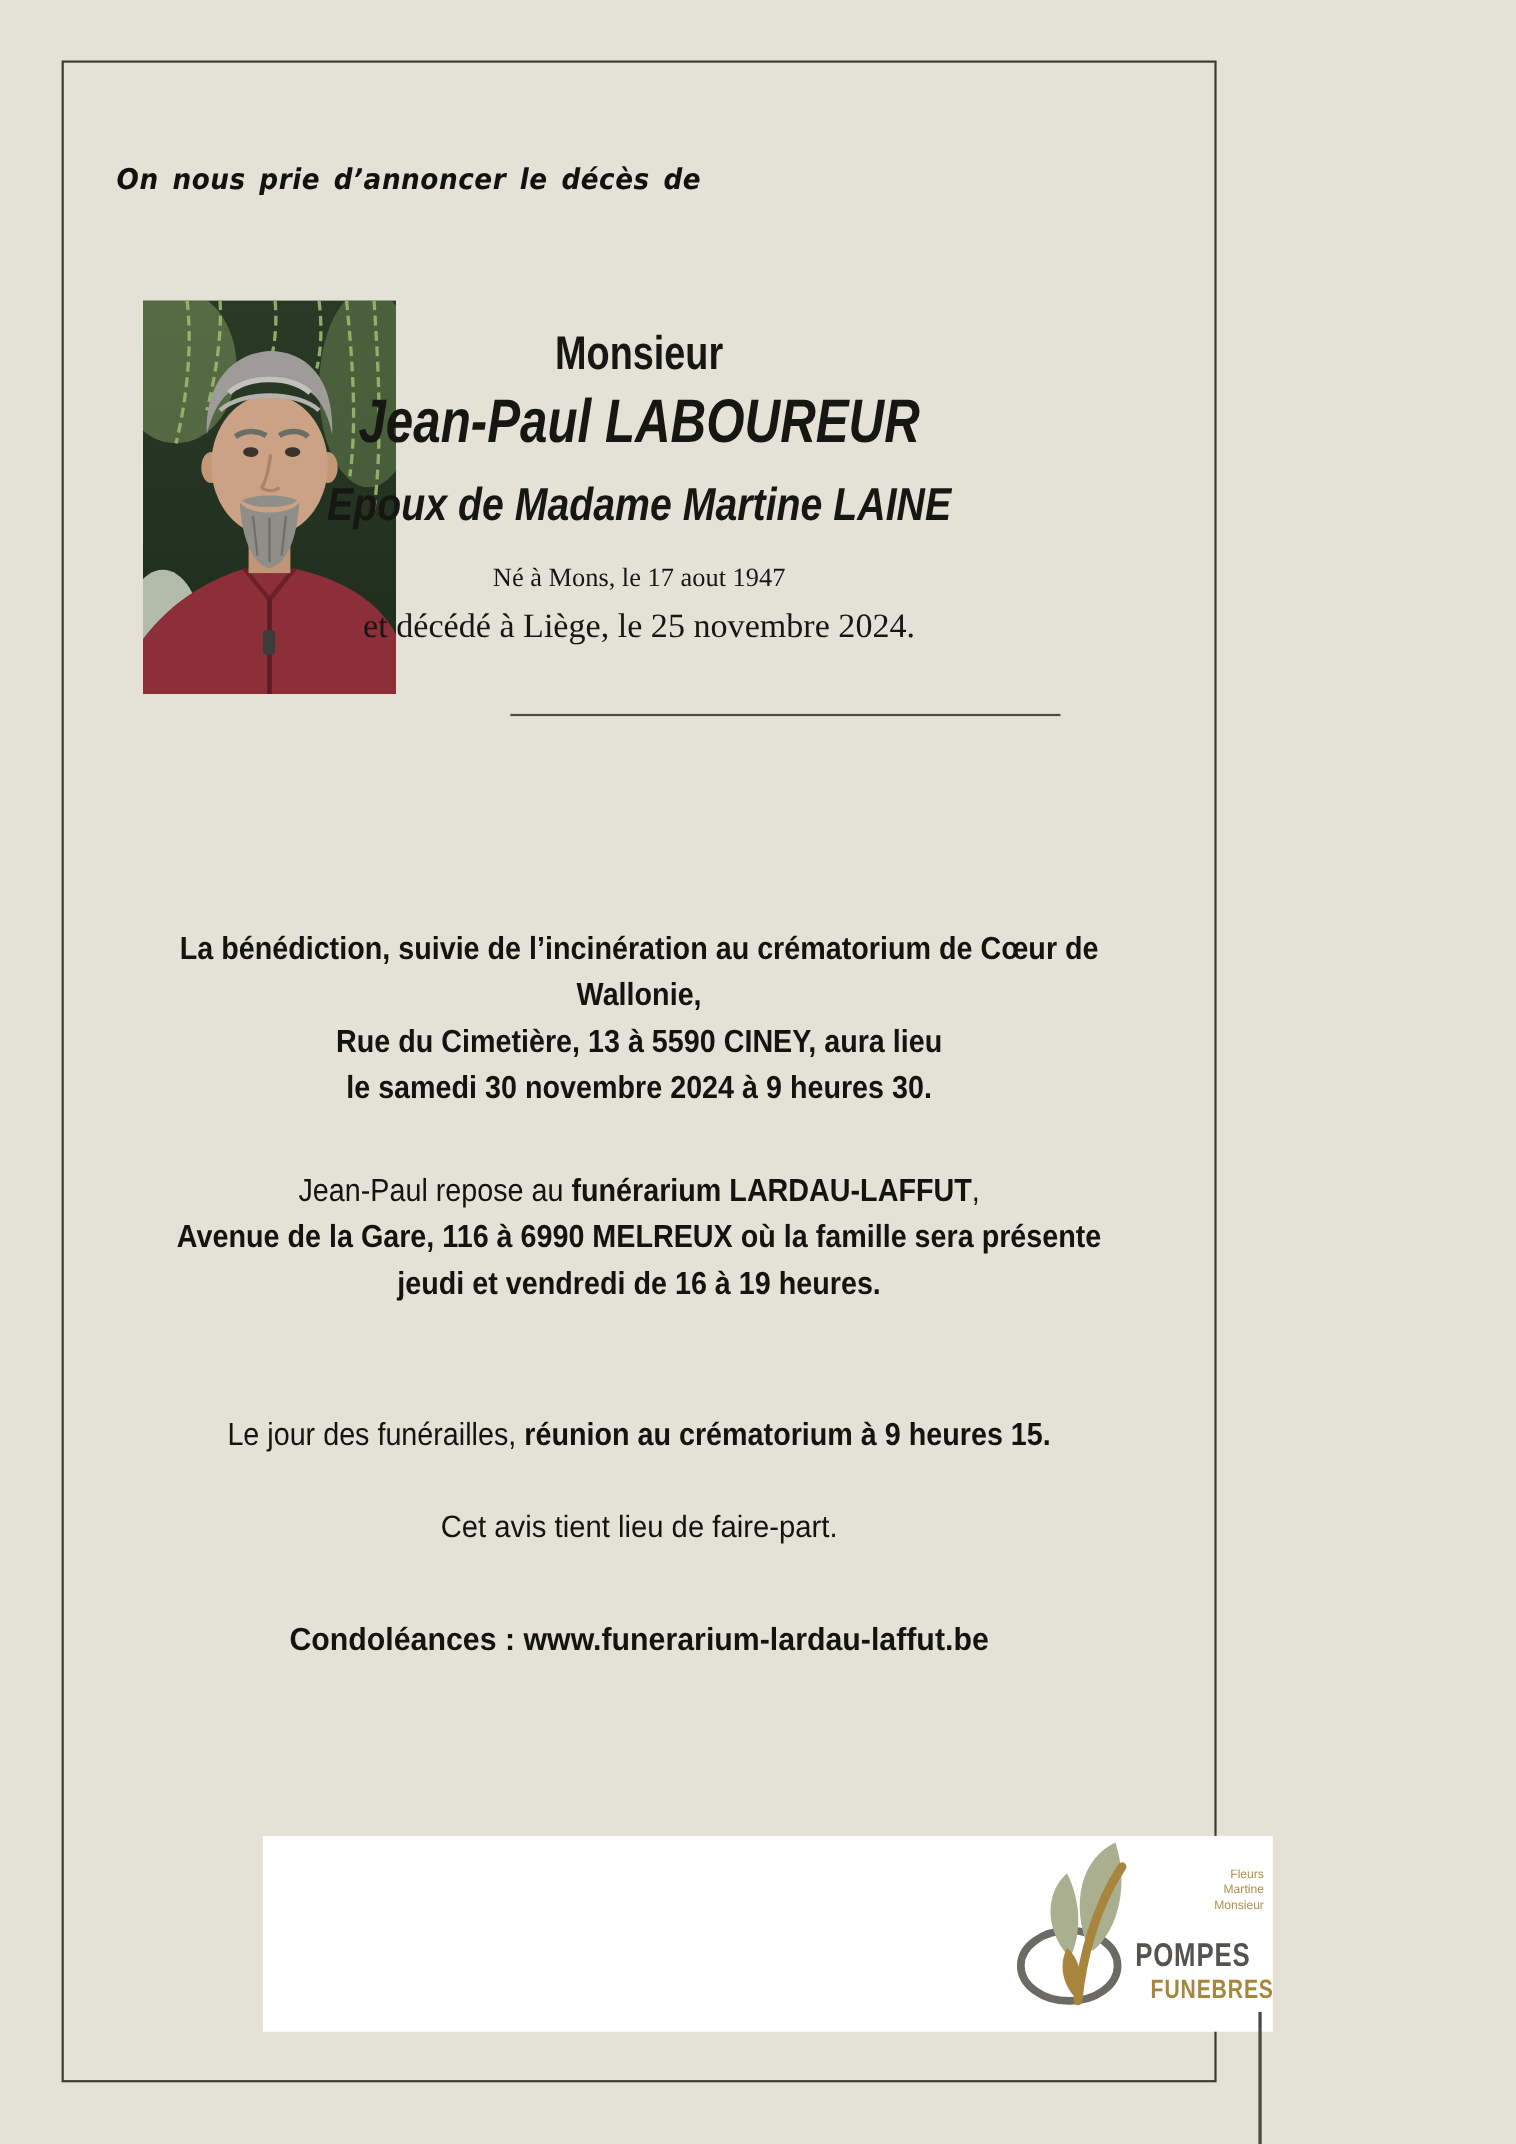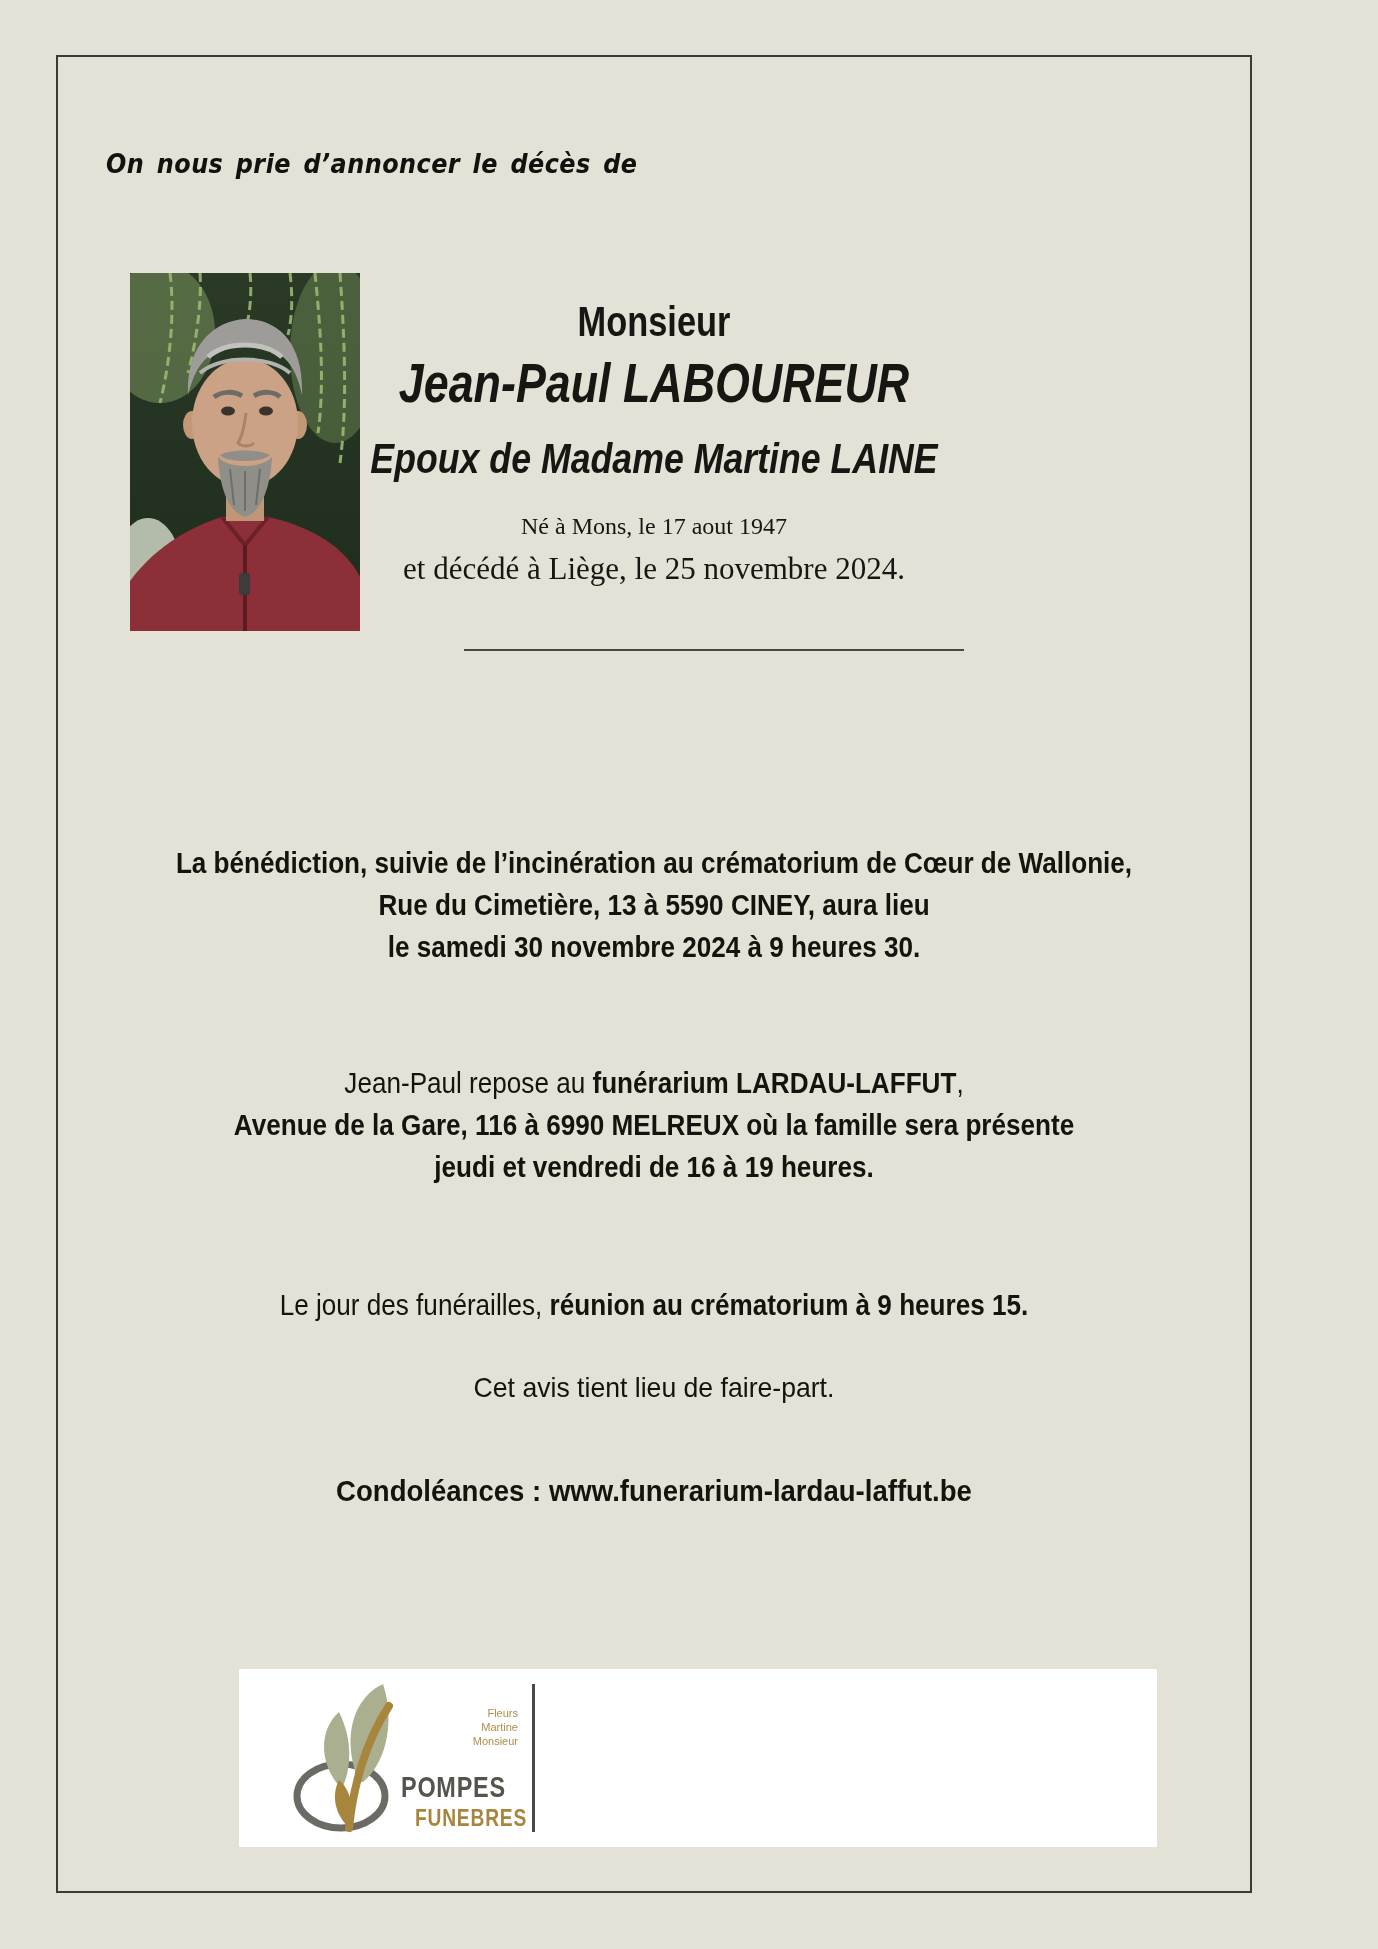--- a/index.html
+++ b/index.html
@@ -1,18 +1,18 @@
 <!DOCTYPE html>
 <html><head>
 <meta charset="utf-8">
 <style>
   html,body{margin:0;padding:0;background:#e4e2d6;}
   .canvas{position:relative;width:1378px;height:1949px;background:#e4e2d6;overflow:hidden;
           font-family:"Liberation Sans",sans-serif;color:#161613;}
-  .sheet{position:absolute;left:56px;top:55px;width:1196px;height:1838px;
+  .sheet{position:absolute;left:56px;top:55px;width:1050px;height:1838px;
          border:2px solid #3c3b33;background:#e4e2d6;box-sizing:border-box;}
 
   .intro{position:absolute;left:48px;top:92px;font-family:"DejaVu Sans",sans-serif;
          font-weight:bold;font-style:italic;font-size:26px;letter-spacing:.5px;word-spacing:4px;
          transform:scaleX(.92);transform-origin:0 50%;white-space:nowrap;color:#11110e;}
 
   .photo{position:absolute;left:72px;top:216px;width:230px;height:358px;overflow:hidden;}
   .photo svg{display:block;}
 
   .hdr{position:absolute;left:0;top:0;width:100%;text-align:center;white-space:nowrap;}
@@ -27,21 +27,21 @@
   .para{position:absolute;left:0;width:100%;text-align:center;line-height:42px;
         font-size:29px;transform:scaleX(.9);transform-origin:50% 50%;color:#14140f;}
   .b{font-weight:bold;}
   .p1{top:785px;font-weight:bold;}
   .p2{top:1005px;}
   .p3{top:1227px;}
   .p4{top:1310px;font-size:28px;transform:scaleX(.95);}
   .p5{top:1413px;font-weight:bold;transform:scaleX(.95);}
 
   .footer{position:absolute;left:181px;top:1612px;width:918px;height:178px;background:#ffffff;
-          display:flex;align-items:center;}
+          display:flex;align-items:flex-end;flex-direction:column;}
   .logoblock{position:relative;width:235px;height:160px;margin-left:52px;flex:0 0 auto;}
   .logo-small{position:absolute;right:8px;top:28px;text-align:right;color:#b08d4a;
               font-size:11px;line-height:14px;}
   .logo-words{position:absolute;left:62px;top:96px;line-height:26px;white-space:nowrap;margin-left:48px;}
   .logo-word1{font-size:30px;font-weight:bold;color:#55544c;transform:scaleX(.78);
               transform-origin:0 50%;display:inline-block;letter-spacing:1px;}
   .logo-word2{font-size:24px;font-weight:bold;color:#a8853c;transform:scaleX(.8);
               transform-origin:0 50%;display:inline-block;letter-spacing:1px;margin-left:14px;}
   .divider{width:3px;height:148px;background:#4a4a44;margin:0 10px 0 6px;flex:0 0 auto;}
   .ftext{flex:1;text-align:center;white-space:nowrap;padding-right:20px;}

